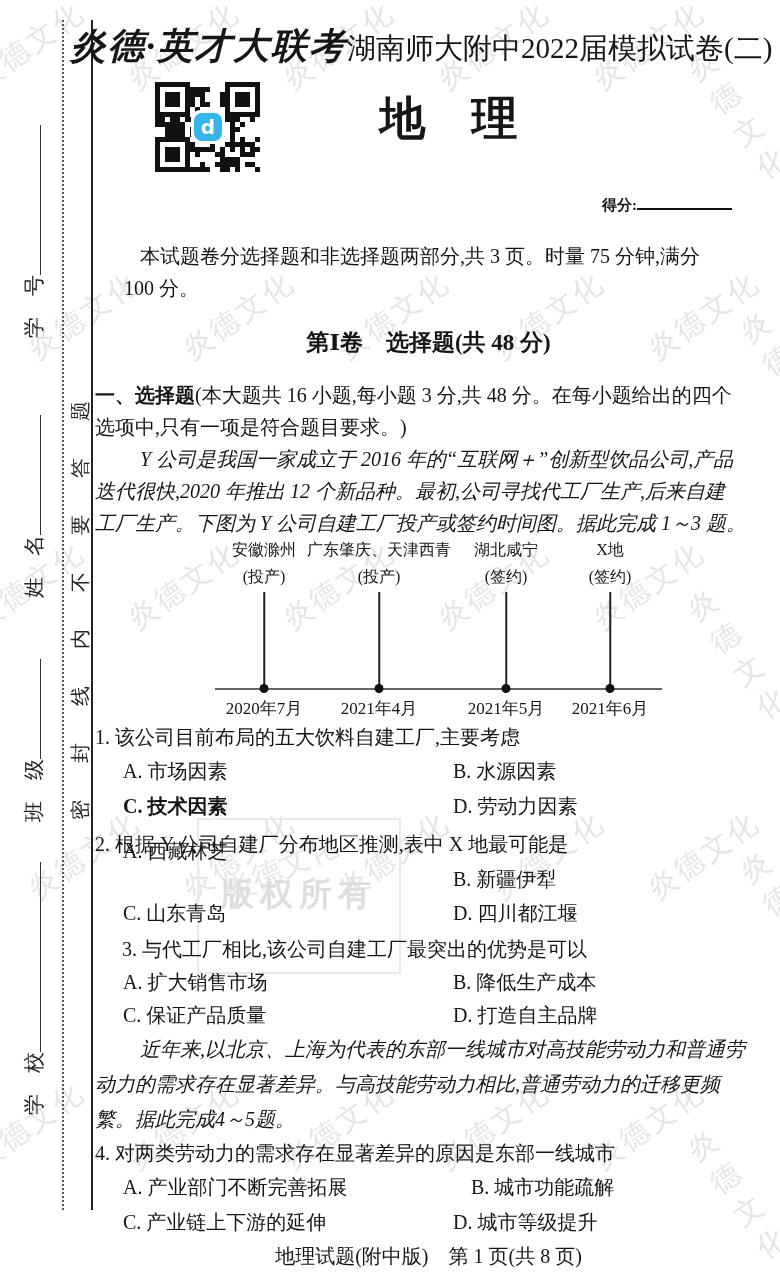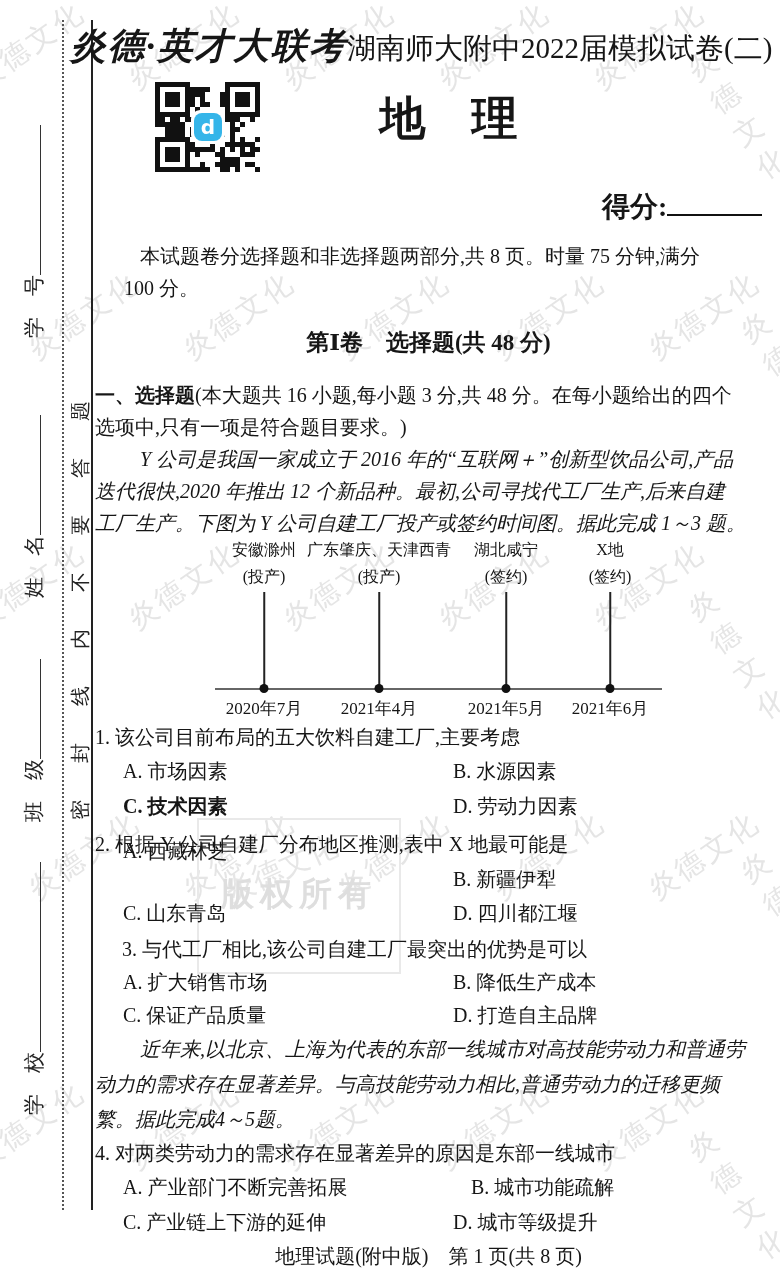--- a/index.html
+++ b/index.html
@@ -42,21 +42,21 @@
     font-weight:bold;text-indent:40px;z-index:3;}
   
   #qr-code{position:absolute;left:155px;top:82px;width:105px;height:90px;z-index:3;}
   .qr-cell{position:absolute;width:5px;height:5px;background:#111;}
   #qr-icon{position:absolute;left:36px;top:28px;width:34px;height:34px;background:#fff;
     border-radius:9px;z-index:2;display:flex;align-items:center;justify-content:center;}
   #qr-icon .blue{width:28px;height:28px;background:#35b5e9;border-radius:8px;color:#fff;
     font-family:"DejaVu Sans","Liberation Sans",sans-serif;font-weight:bold;font-size:20px;
     line-height:28px;text-align:center;}
   
-  #score{left:602px;top:188px;font-size:28px;font-weight:bold;z-index:3;}
+  #score{left:602px;top:188px;font-size:15px;font-weight:bold;z-index:3;}
   #score .blank{display:inline-block;width:95px;border-bottom:2px solid #111;height:20px;}
   
   #figure{position:absolute;left:0;top:540px;width:780px;height:190px;z-index:3;}
   #tl-axis{position:absolute;left:215px;top:148px;width:447px;height:2px;background:#666;}
   .tl-event{position:absolute;top:0;}
   .ev-name{position:absolute;top:0;transform:translateX(-50%);font-size:16px;white-space:nowrap;}
   .ev-status{position:absolute;top:27px;transform:translateX(-50%);font-size:16px;white-space:nowrap;}
   .ev-stem{position:absolute;top:52px;width:1.5px;height:97px;background:#222;transform:translateX(-50%);}
   .ev-dot{position:absolute;top:144px;width:9px;height:9px;border-radius:50%;background:#111;transform:translateX(-50%);}
   .ev-date{position:absolute;top:157px;transform:translateX(-50%);font-size:17px;white-space:nowrap;}
@@ -341,21 +341,21 @@
       <div class="blue">d</div>
     </div>
   </div>
 
 <div id="subject-title" class="abs">地　理</div>
 
 <div id="score" class="abs">
   <span>得分:</span><span class="blank"></span>
 </div>
 
-<div class="abs txt" style="left:140px;top:243px;">本试题卷分选择题和非选择题两部分,共 8 页。时量 75 分钟,满分</div>
+<div class="abs txt" style="left:140px;top:243px;">本试题卷分选择题和非选择题两部分,共 3 页。时量 75 分钟,满分</div>
 <div class="abs txt" style="left:89px;top:275px;margin-left:35px;">100 分。</div>
 
 <div class="abs txt bold" style="left:95px;top:330px;width:667px;text-align:center;font-size:23px;">第Ⅰ卷　选择题(共 48 分)</div>
 
 <div class="abs txt" style="left:95px;top:382px;">
   <span class="bold">一、选择题</span><span>(本大题共 16 小题,每小题 3 分,共 48 分。在每小题给出的四个</span>
 </div>
 <div class="abs txt" style="left:95px;top:414px;">选项中,只有一项是符合题目要求。)</div>
 
 <div class="abs txt kai" style="left:140px;top:446px;">Y 公司是我国一家成立于 2016 年的“互联网＋”创新型饮品公司,产品</div>

